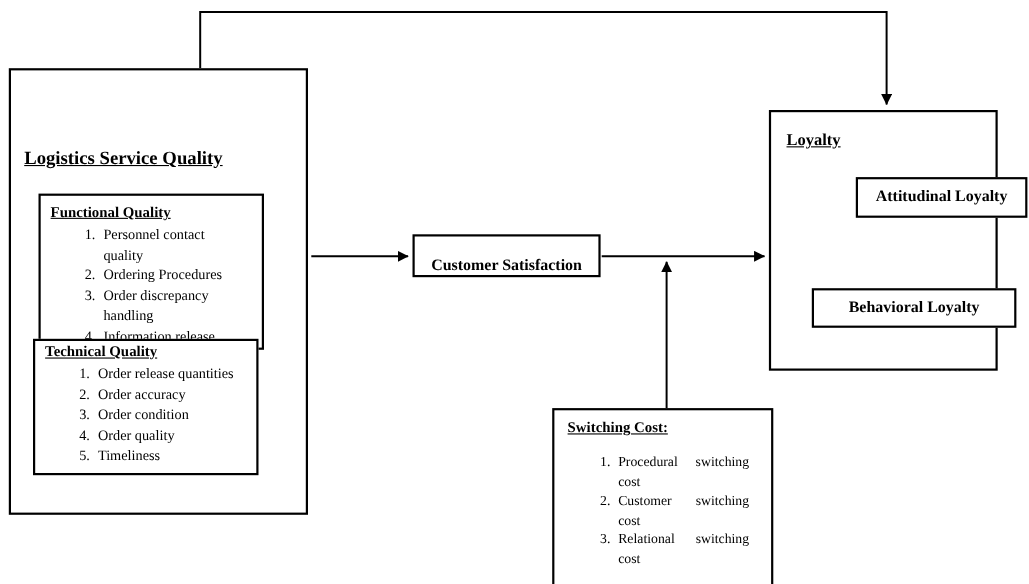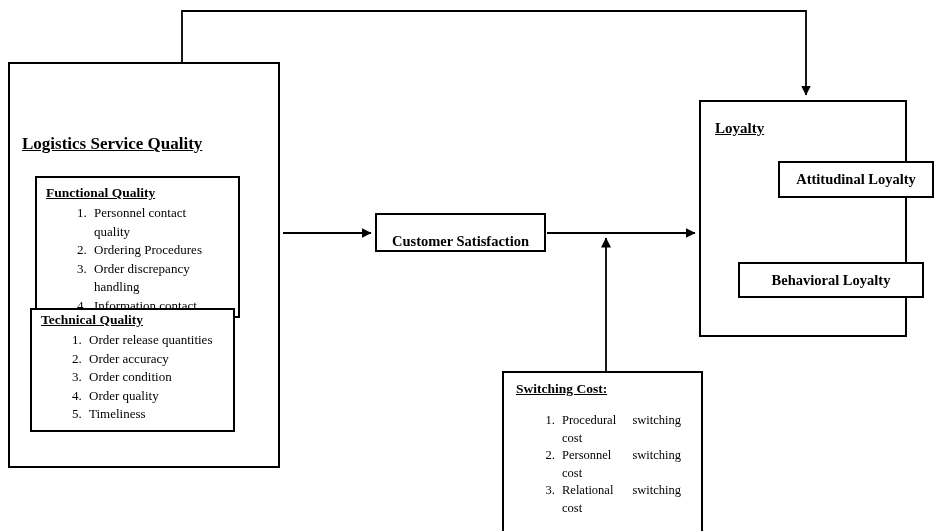--- a/index.html
+++ b/index.html
@@ -111,21 +111,21 @@
   <div class="box lsq-box">
     <div class="title-xl lsq-title">Logistics Service Quality</div>
   </div>
 
   <div class="box func-box">
     <div class="title-sm">Functional Quality</div>
     <ol class="num-list">
         <li>Personnel contact quality</li>
         <li>Ordering Procedures</li>
         <li>Order discrepancy handling</li>
-        <li>Information contact</li>
+        <li>Information release</li>
       </ol>
   </div>
 
   <div class="box tech-box">
     <div class="title-sm">Technical Quality</div>
     <ol class="num-list">
         <li>Order release quantities</li>
         <li>Order accuracy</li>
         <li>Order condition</li>
         <li>Order quality</li>
@@ -146,18 +146,18 @@
   </div>
 
   <div class="box beh-box">
     <span class="node-label">Behavioral Loyalty</span>
   </div>
 
   <div class="box sw-box">
     <div class="title-sm">Switching Cost:</div>
     <ol class="sw-list">
         <li>Procedural switching cost</li>
-        <li>Personnel switching cost</li>
+        <li>Customer switching cost</li>
         <li>Relational switching cost</li>
       </ol>
   </div>
 
 </div>
 
 </body></html>

